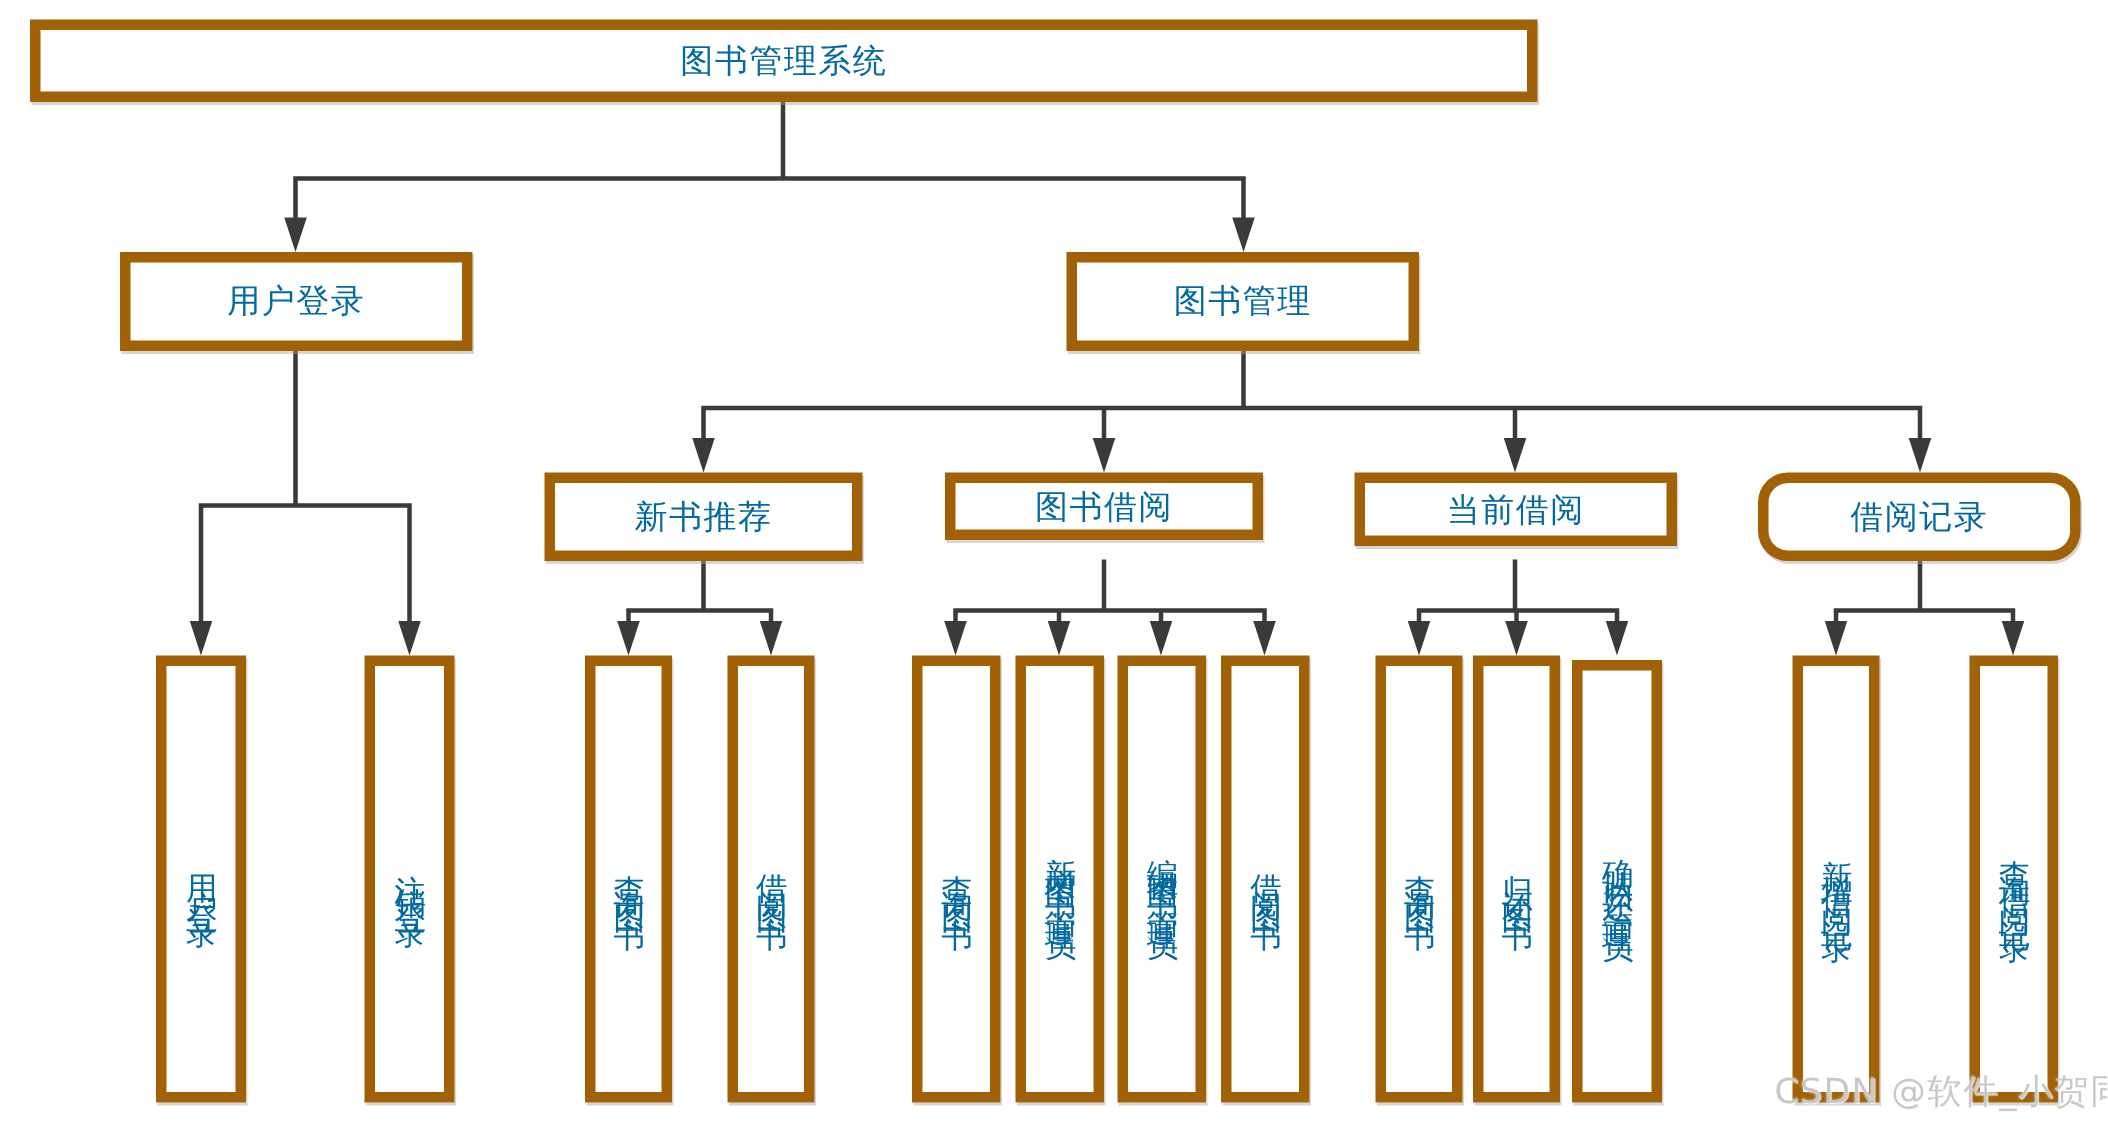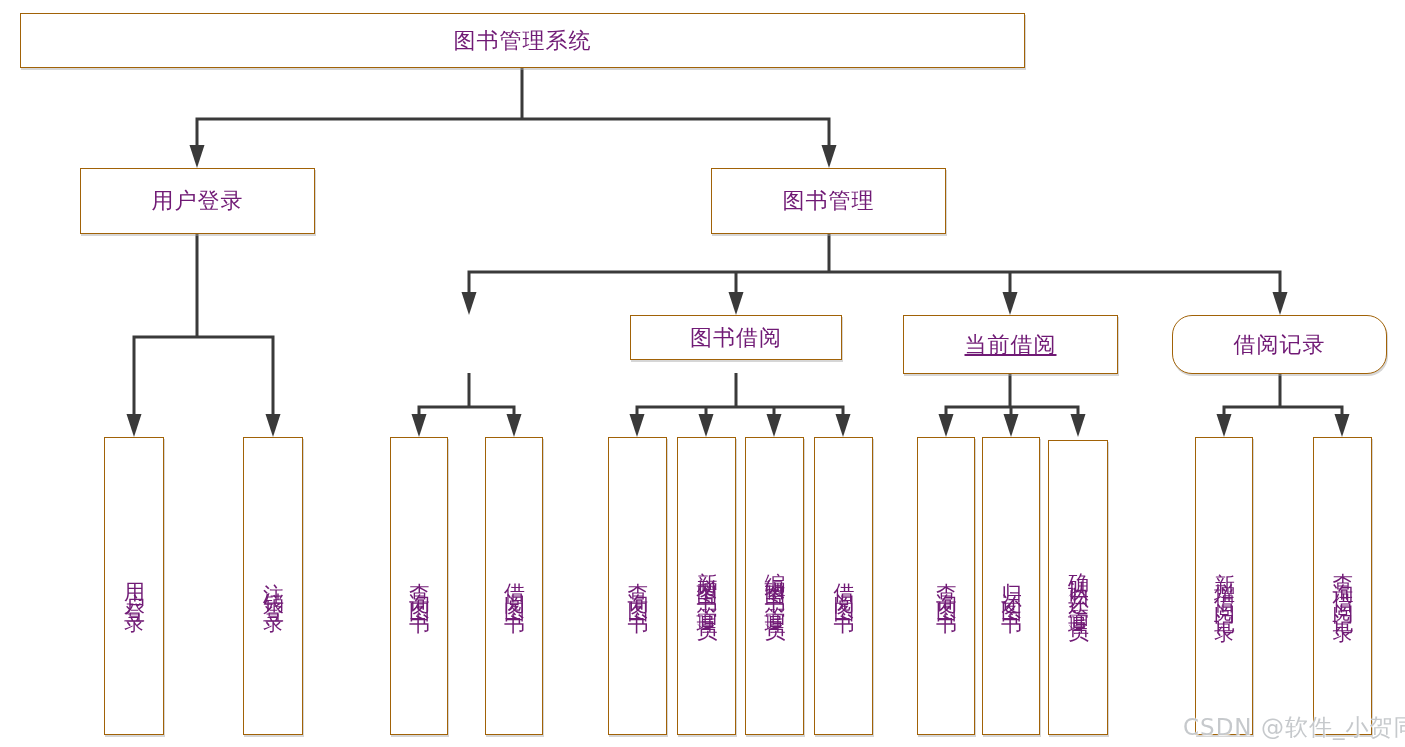--- a/index.html
+++ b/index.html
@@ -17,23 +17,23 @@
   }
   svg.connectors {
     position: absolute;
     left: 0; top: 0;
     width: 1405px; height: 747px;
     z-index: 1;
   }
   .node {
     position: absolute;
     box-sizing: border-box;
-    border: 1px solid #a16207;
+    border: 7px solid #a16207;
     background: #ffffff;
-    color: #701a75;
+    color: #0369a1;
     display: flex;
     align-items: center;
     justify-content: center;
     z-index: 2;
     box-shadow: 1px 2px 0 rgba(165,165,165,0.45);
   }
   .h-node {
     font-size: 22px;
     letter-spacing: 1px;
     white-space: nowrap;
@@ -103,22 +103,23 @@
       <polygon points="1216.5,414 1231.5,414 1224,437"></polygon>
       <polygon points="1334.5,414 1349.5,414 1342,437"></polygon>
     </g>
   </svg>
 
   <div class="node h-node" style="left:20px; top:13px; width:1005px; height:55px;">图书管理系统</div>
 
   <div class="node h-node" style="left:80px; top:168px; width:235px; height:66px;">用户登录</div>
   <div class="node h-node" style="left:711px; top:168px; width:235px; height:66px;">图书管理</div>
 
+  <div class="node h-node" style="left:363px; top:315px; width:212px; height:59px;">新书推荐</div>
   <div class="node h-node" style="left:630px; top:315px; width:212px; height:45px;">图书借阅</div>
-  <div class="node h-node" style="left:903px; top:315px; width:215px; height:59px;text-decoration:underline;">当前借阅</div>
+  <div class="node h-node" style="left:903px; top:315px; width:215px; height:49px;">当前借阅</div>
   <div class="node h-node" style="left:1172px; top:315px; width:215px; height:59px;border-radius:20px;">借阅记录</div>
 
   <div class="node v-node" style="left:104px; top:437px; width:60px; height:298px;">用户登录</div>
   <div class="node v-node" style="left:243px; top:437px; width:60px; height:298px;">注销登录</div>
 
   <div class="node v-node" style="left:390px; top:437px; width:58px; height:298px;">查询图书</div>
   <div class="node v-node" style="left:485px; top:437px; width:58px; height:298px;">借阅图书</div>
 
   <div class="node v-node" style="left:608px; top:437px; width:59px; height:298px;">查询图书</div>
   <div class="node v-node tight" style="left:677px; top:437px; width:59px; height:298px;">新增图书（管理员）</div>

